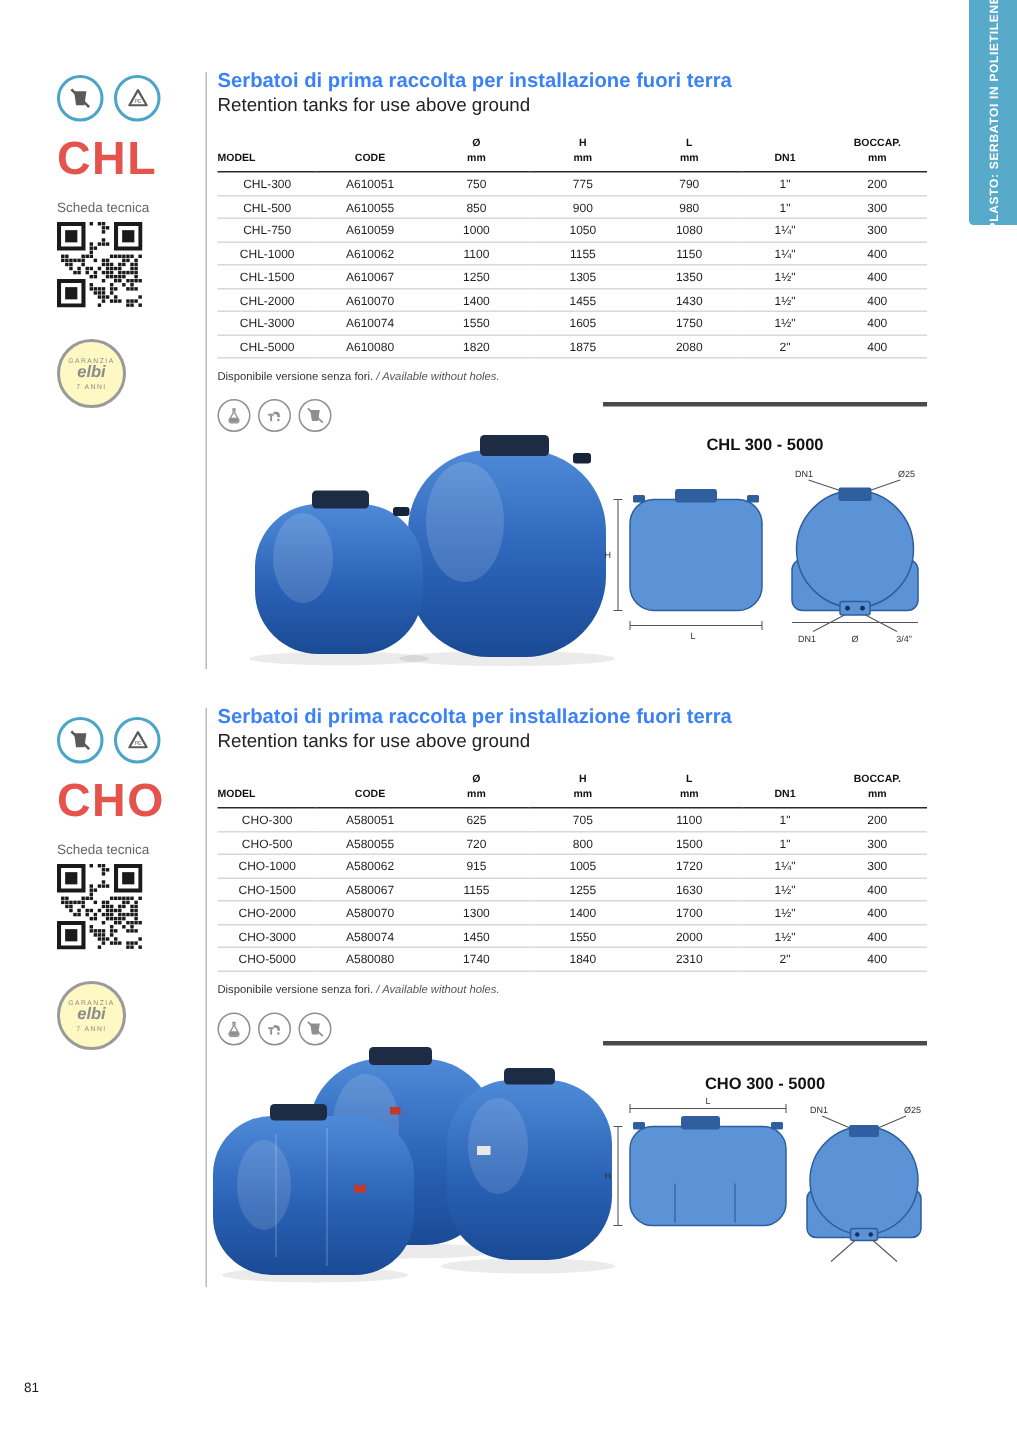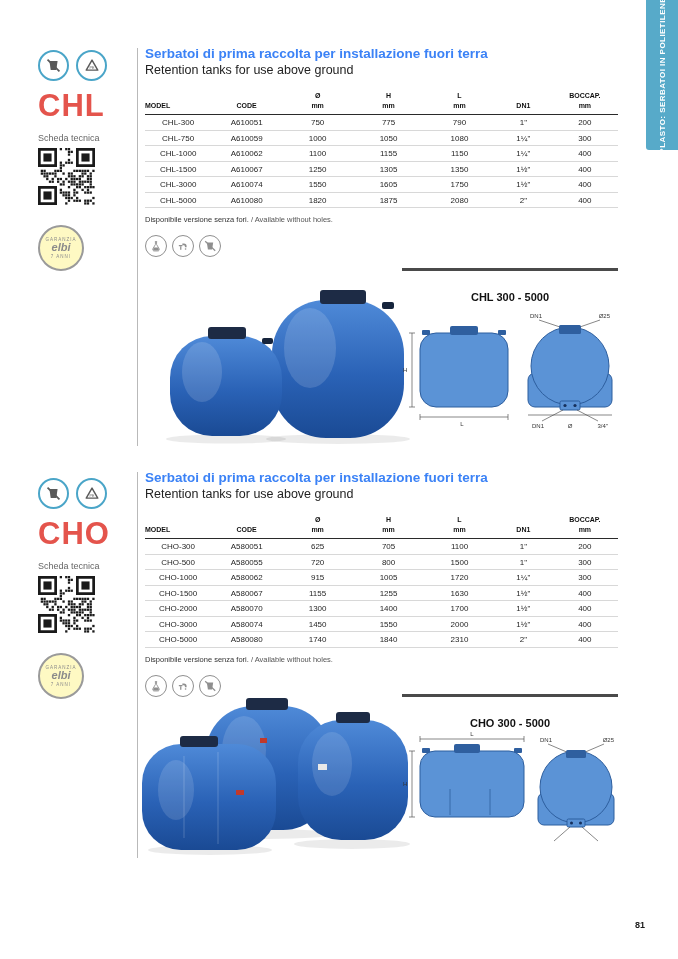--- a/index.html
+++ b/index.html
@@ -31,31 +31,31 @@
   .content{position:absolute;left:145px;top:0;width:473px}
   .title-it{font-size:13.5px;font-weight:bold;color:#3b82f6}
   .title-en{font-size:12.5px;font-weight:normal;color:#222;margin-top:2px}
   table{width:100%;border-collapse:collapse;margin-top:13px;table-layout:fixed}
   th{font-size:7px;text-align:center;vertical-align:bottom;white-space:pre-line;
      padding:1px 0 3px;border-bottom:1.5px solid #2a2a2a;line-height:1.45;color:#111}
   th:first-child{text-align:left}
   td{font-size:8px;text-align:center;padding:3px 0 2.5px;border-bottom:1px solid #d8d8d8;color:#1f1f1f}
   td:first-child{text-align:center}
   .note{font-size:7.5px;margin-top:7px;color:#333}
-  .note .en{color:#555}
+  .note .en{font-style:italic;color:#555}
   .prop-icons{display:flex;gap:5px;margin-top:11px}
   .prop{width:22px;height:22px;border-radius:50%;border:1.3px solid #8f8f8f;
         display:flex;align-items:center;justify-content:center;background:#fff}
   .photos{position:absolute}
   .diagram{position:absolute;border-top:3px solid #4a4a4a}
   .diagram-title{text-align:center;font-size:11px;font-weight:bold;margin-top:20px;color:#111}
   .dfill{fill:#5b93d6;stroke:#2d5e9e;stroke-width:1}
   .dim{stroke:#555;stroke-width:.7;fill:none}
   .dim-text{font-size:6px;fill:#333;font-family:"Liberation Sans",sans-serif}
-  .page-number{position:absolute;left:16px;right:33px;bottom:29px;text-align:right;font-size:9px;font-weight:bold}
+  .page-number{position:absolute;left:16px;right:33px;bottom:29px;text-align:left;font-size:9px;font-weight:normal}
   .qr{fill:#1a1a1a}
 </style>
 </head>
 <body>
 
 <svg width="0" height="0" style="position:absolute" aria-hidden="true">
   <defs>
     <linearGradient id="tankGrad" x1="0" y1="0" x2="0" y2="1">
       <stop offset="0" stop-color="#4f8ad8"></stop>
         <stop offset=".55" stop-color="#2a62b6"></stop>
@@ -259,20 +259,29 @@
             <tr>
               <td>CHL-300</td>
               <td>A610051</td>
               <td>750</td>
               <td>775</td>
               <td>790</td>
               <td>1"</td>
               <td>200</td>
             </tr>
             <tr>
+              <td>CHL-500</td>
+              <td>A610055</td>
+              <td>850</td>
+              <td>900</td>
+              <td>980</td>
+              <td>1"</td>
+              <td>300</td>
+            </tr>
+            <tr>
               <td>CHL-750</td>
               <td>A610059</td>
               <td>1000</td>
               <td>1050</td>
               <td>1080</td>
               <td>1¼"</td>
               <td>300</td>
             </tr>
             <tr>
               <td>CHL-1000</td>
@@ -282,20 +291,29 @@
               <td>1150</td>
               <td>1¼"</td>
               <td>400</td>
             </tr>
             <tr>
               <td>CHL-1500</td>
               <td>A610067</td>
               <td>1250</td>
               <td>1305</td>
               <td>1350</td>
+              <td>1½"</td>
+              <td>400</td>
+            </tr>
+            <tr>
+              <td>CHL-2000</td>
+              <td>A610070</td>
+              <td>1400</td>
+              <td>1455</td>
+              <td>1430</td>
               <td>1½"</td>
               <td>400</td>
             </tr>
             <tr>
               <td>CHL-3000</td>
               <td>A610074</td>
               <td>1550</td>
               <td>1605</td>
               <td>1750</td>
               <td>1½"</td>

